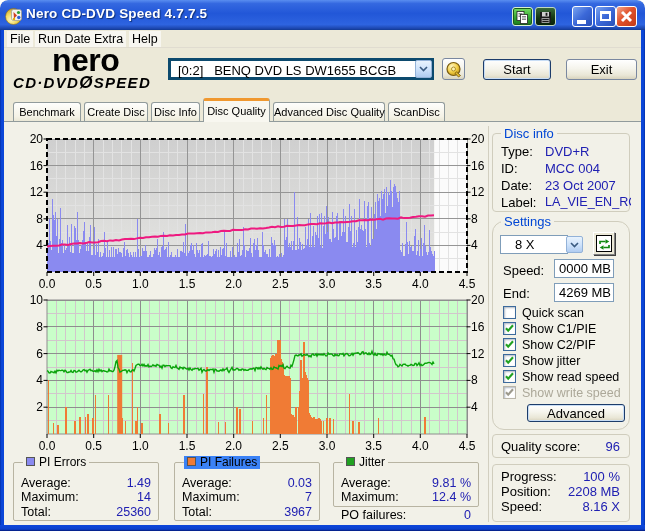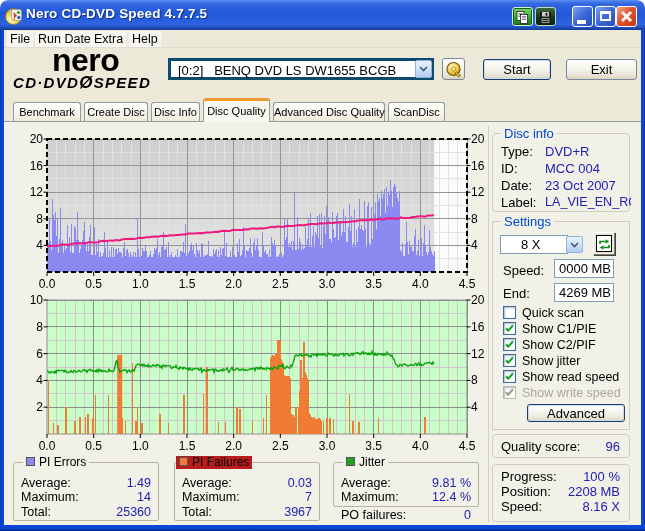--- a/index.html
+++ b/index.html
@@ -150,24 +150,24 @@
       <span style="position:absolute;left:8px;top:-8px;background:#f2f1e8;padding:0 3px;font-size:13px;color:#0046d5;line-height:15px">Disc info</span>
     </div>
 <div style="position:absolute;left:501px;top:144px;font-size:13px;z-index:3">Type:</div>
 <div style="position:absolute;left:545px;top:144px;font-size:13px;color:#2020b2;z-index:3">DVD+R</div>
 <div style="position:absolute;left:501px;top:161px;font-size:13px;z-index:3">ID:</div>
 <div style="position:absolute;left:545px;top:161px;font-size:13px;color:#2020b2;z-index:3">MCC 004</div>
 <div style="position:absolute;left:501px;top:178px;font-size:13px;z-index:3">Date:</div>
 <div style="position:absolute;left:545px;top:178px;font-size:13px;color:#2020b2;z-index:3">23 Oct 2007</div>
 <div style="position:absolute;left:501px;top:195px;font-size:13px;z-index:3">Label:</div>
 <div style="position:absolute;left:545px;top:195px;width:86px;font-size:12.6px;color:#2020b2;z-index:3;white-space:nowrap;overflow:hidden">LA_VIE_EN_ROSE</div>
-<div style="position:absolute;left:492px;top:221px;width:138px;height:209px;border:1px solid #d0cdbd;border-radius:0;z-index:2">
+<div style="position:absolute;left:492px;top:221px;width:138px;height:209px;border:1px solid #d0cdbd;border-radius:12px;z-index:2">
       <span style="position:absolute;left:8px;top:-8px;background:#f2f1e8;padding:0 3px;font-size:13px;color:#0046d5;line-height:15px">Settings</span>
     </div>
-<div style="position:absolute;left:500px;top:235px;width:68px;height:19px;background:#fff;border:1px solid #7f9db9;z-index:3;font-size:13px;line-height:17px;padding-left:20px">8 X</div>
+<div style="position:absolute;left:500px;top:235px;width:68px;height:19px;background:#fff;border:1px solid #7f9db9;z-index:3;font-size:13px;line-height:17px;padding-left:14px">8 X</div>
 <div style="position:absolute;left:566px;top:236px;width:17px;height:17px;border-radius:2px;background:linear-gradient(180deg,#e9f3fd 0%,#cfe3fb 50%,#b0ccf0 100%);border:1px solid #93b2d8;z-index:4;display:flex;align-items:center;justify-content:center">
       <svg width="9" height="6" viewBox="0 0 9 6">
         <path d="M1 1 L4.5 4.5 L8 1" stroke="#3a5a80" stroke-width="1.6" fill="none"></path>
       </svg>
     </div>
 <div style="position:absolute;left:593px;top:232px;width:22px;height:23px;background:#ece9d8;border:1px solid;border-color:#fff #808080 #808080 #fff;box-shadow:1px 1px 0 #404040;z-index:3;text-align:center;padding-top:2px"><span style="display:inline-block;border:1.5px solid #000;background:#fff;width:16px;height:17px;padding-top:1px"><svg width="15" height="15" viewBox="0 0 15 15">
           <path d="M3 7 V4.5 H8.5" stroke="#128a12" stroke-width="1.7" fill="none"></path>
           <path d="M8.5 2.2 L12.3 4.5 L8.5 6.8Z" fill="#128a12"></path>
           <path d="M12 8 V10.5 H6.5" stroke="#128a12" stroke-width="1.7" fill="none"></path>
           <path d="M6.5 8.2 L2.7 10.5 L6.5 12.8Z" fill="#128a12"></path>
@@ -208,21 +208,21 @@
     </div>
 <div style="position:absolute;left:501px;top:470px;width:119px;font-size:13px;z-index:3;line-height:14px"><span style="color:#000">Progress:</span><span style="float:right;color:#2020b2">100 %</span></div>
 <div style="position:absolute;left:501px;top:485px;width:119px;font-size:13px;z-index:3;line-height:14px"><span style="color:#000">Position:</span><span style="float:right;color:#2020b2">2208 MB</span></div>
 <div style="position:absolute;left:501px;top:500px;width:119px;font-size:13px;z-index:3;line-height:14px"><span style="color:#000">Speed:</span><span style="float:right;color:#2020b2">8.16 X</span></div>
 <div style="position:absolute;left:13px;top:462px;width:146px;height:59px;border:1px solid #b8b4a2;border-radius:2px;z-index:2"></div>
     <div style="position:absolute;left:23px;top:456px;background:#f2f1e8;padding:0 3px;font-size:12px;z-index:3;line-height:13px"><span style="display:inline-block;width:9px;height:9px;background:#8a8af0;border:1px solid #555;margin-right:4px"></span>PI Errors</div>
     <div style="position:absolute;left:21px;top:475.5px;width:130px;font-size:12.5px;z-index:3;line-height:14px"><span style="color:#000">Average:</span><span style="float:right;color:#2020b2">1.49</span></div>
     <div style="position:absolute;left:21px;top:490.0px;width:130px;font-size:12.5px;z-index:3;line-height:14px"><span style="color:#000">Maximum:</span><span style="float:right;color:#2020b2">14</span></div>
     <div style="position:absolute;left:21px;top:504.5px;width:130px;font-size:12.5px;z-index:3;line-height:14px"><span style="color:#000">Total:</span><span style="float:right;color:#2020b2">25360</span></div>
 <div style="position:absolute;left:174px;top:462px;width:146px;height:59px;border:1px solid #b8b4a2;border-radius:2px;z-index:2"></div>
-    <div style="position:absolute;left:176px;top:456px;background:#b91c1c;padding:0 3px;font-size:12px;z-index:3;line-height:13px"><span style="display:inline-block;width:9px;height:9px;background:#f07b35;border:1px solid #555;margin-right:4px"></span>PI Failures</div>
+    <div style="position:absolute;left:184px;top:456px;background:#3b82f6;padding:0 3px;font-size:12px;z-index:3;line-height:13px"><span style="display:inline-block;width:9px;height:9px;background:#f07b35;border:1px solid #555;margin-right:4px"></span>PI Failures</div>
     <div style="position:absolute;left:182px;top:475.5px;width:130px;font-size:12.5px;z-index:3;line-height:14px"><span style="color:#000">Average:</span><span style="float:right;color:#2020b2">0.03</span></div>
     <div style="position:absolute;left:182px;top:490.0px;width:130px;font-size:12.5px;z-index:3;line-height:14px"><span style="color:#000">Maximum:</span><span style="float:right;color:#2020b2">7</span></div>
     <div style="position:absolute;left:182px;top:504.5px;width:130px;font-size:12.5px;z-index:3;line-height:14px"><span style="color:#000">Total:</span><span style="float:right;color:#2020b2">3967</span></div>
 <div style="position:absolute;left:333px;top:462px;width:146px;height:45px;border:1px solid #b8b4a2;border-radius:2px;z-index:2"></div>
     <div style="position:absolute;left:343px;top:456px;background:#f2f1e8;padding:0 3px;font-size:12px;z-index:3;line-height:13px"><span style="display:inline-block;width:9px;height:9px;background:#21a121;border:1px solid #555;margin-right:4px"></span>Jitter</div>
     <div style="position:absolute;left:341px;top:475.5px;width:130px;font-size:12.5px;z-index:3;line-height:14px"><span style="color:#000">Average:</span><span style="float:right;color:#2020b2">9.81 %</span></div>
     <div style="position:absolute;left:341px;top:490.0px;width:130px;font-size:12.5px;z-index:3;line-height:14px"><span style="color:#000">Maximum:</span><span style="float:right;color:#2020b2">12.4 %</span></div>
     <div style="position:absolute;left:341px;top:507.5px;width:130px;font-size:12.5px;z-index:3;line-height:14px"><span style="color:#000">PO failures:</span><span style="float:right;color:#2020b2">0</span></div>
 </div>
 </body></html>

